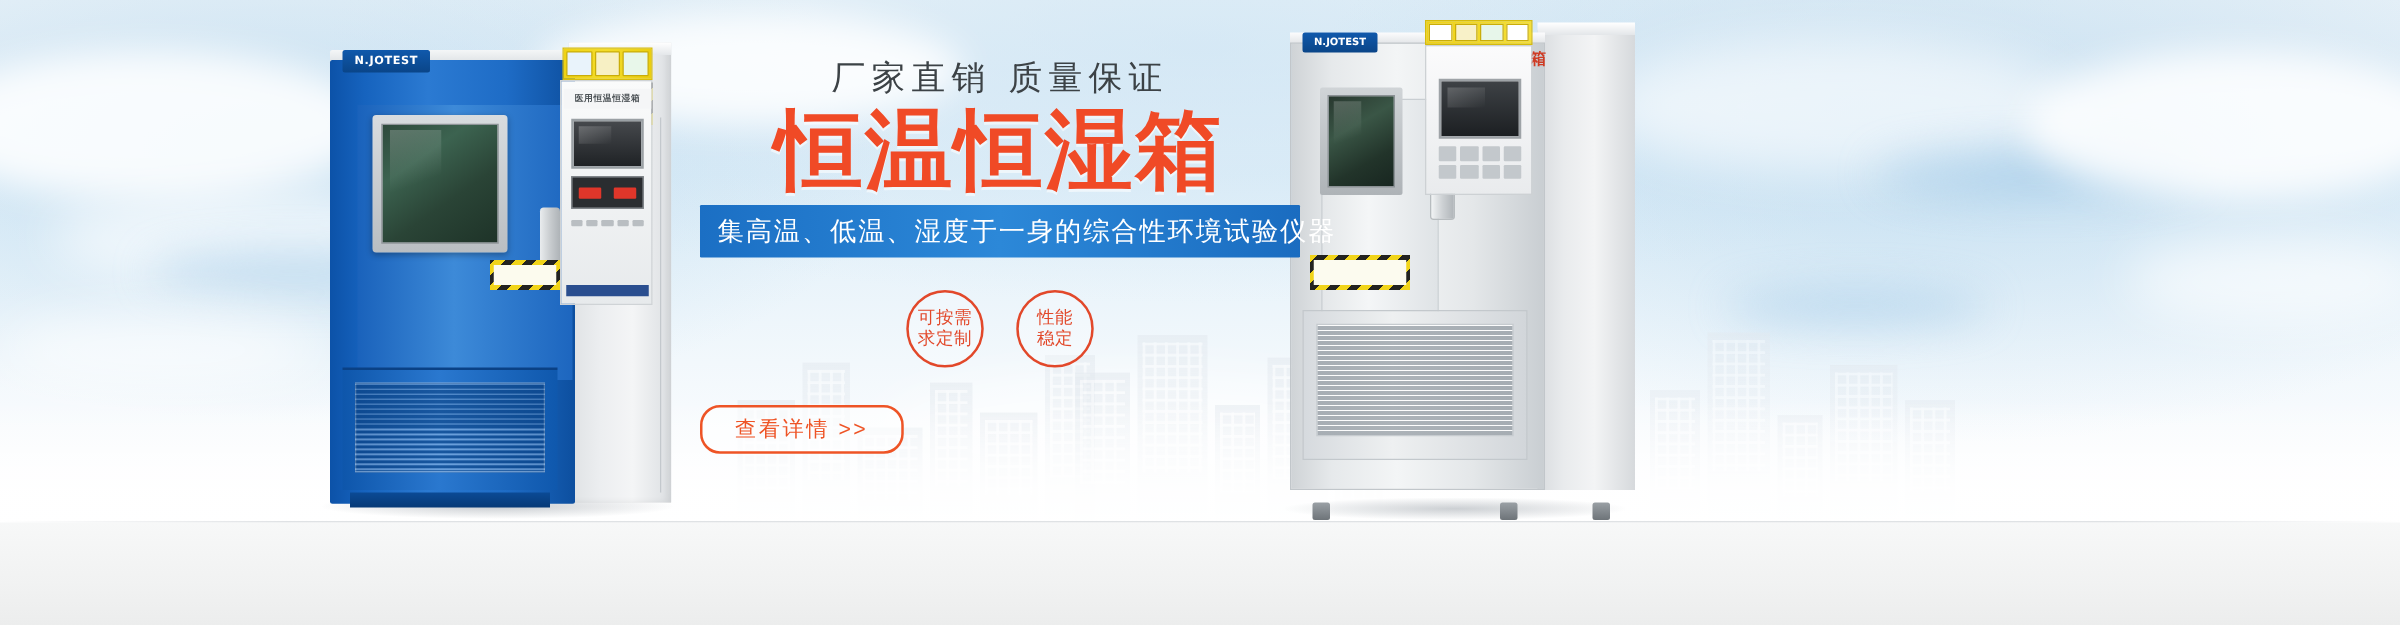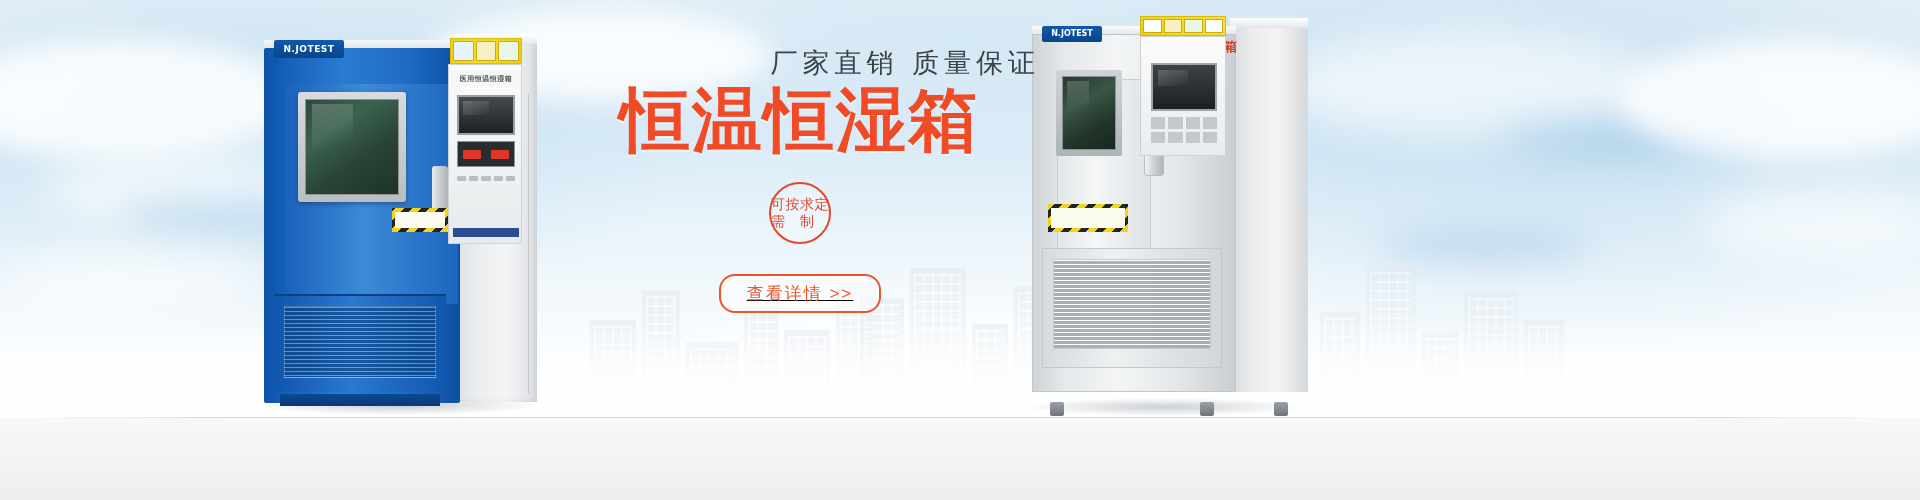--- a/index.html
+++ b/index.html
@@ -346,21 +346,21 @@
     position:absolute; bottom:-8px; width:14px; height:14px;
     background:linear-gradient(to bottom,#9aa0a5,#6e7479);
     border-radius:2px;
   }
 
   
   #copy { position:absolute; left:560px; top:48px; width:480px; }
 
   #tagline {
     font-size:27px; color:#3c4246; letter-spacing:5px;
-    font-weight:400; text-align:right; white-space:nowrap;
+    font-weight:400; text-align:center; white-space:nowrap;
     line-height:1.1;
   }
   #headline {
     margin-top:6px;
     font-size:70px; line-height:1.04; font-weight:bold;
     color:#f04a26; letter-spacing:2px; text-align:center; white-space:nowrap;
     text-shadow:0 2px 0 rgba(255,255,255,.55);
   }
   #subtitle {
     margin-top:8px;
@@ -370,27 +370,27 @@
     border-radius:1px;
   }
 
   #badges {
     margin-top:26px;
     display:flex; justify-content:center; gap:26px;
   }
   .badge {
     width:62px; height:62px; border-radius:50%;
     border:2px solid #e2482a;
-    display:flex; flex-direction:row;
+    display:flex; flex-direction:column;
     align-items:center; justify-content:center;
     color:#e2482a; font-size:14px; line-height:1.22; letter-spacing:.5px;
     background:rgba(255,255,255,.25);
   }
 
-  #cta-wrap { margin-top:30px; display:flex; justify-content:center;text-decoration:underline; }
+  #cta-wrap { margin-top:30px; display:flex; justify-content:flex-start; }
   #cta {
     border:2px solid #ee5426; color:#ee5426;
     font-size:17px; letter-spacing:2px;
     padding:6px 26px; border-radius:16px;
     background:rgba(255,255,255,.55);
     cursor:pointer; white-space:nowrap;
   }
 </style>
 </head>
 <body>
@@ -543,26 +543,31 @@
     <div class="mr-leg" style="left:182px;"></div>
     <div class="mr-leg" style="left:256px;"></div>
   </div>
 
   <div id="copy">
 
     <div id="tagline">厂家直销  质量保证</div>
 
     <div id="headline">恒温恒湿箱</div>
 
+    <div id="subtitle">集高温、低温、湿度于一身的综合性环境试验仪器</div>
 
     <div id="badges">
       <div class="badge">
         <span>可按需</span>
         <span>求定制</span>
       </div>
+      <div class="badge">
+        <span>性能</span>
+        <span>稳定</span>
+      </div>
     </div>
 
     <div id="cta-wrap">
       <button id="cta">查看详情 &gt;&gt;</button>
     </div>
 
   </div>
 
 </div>
 

